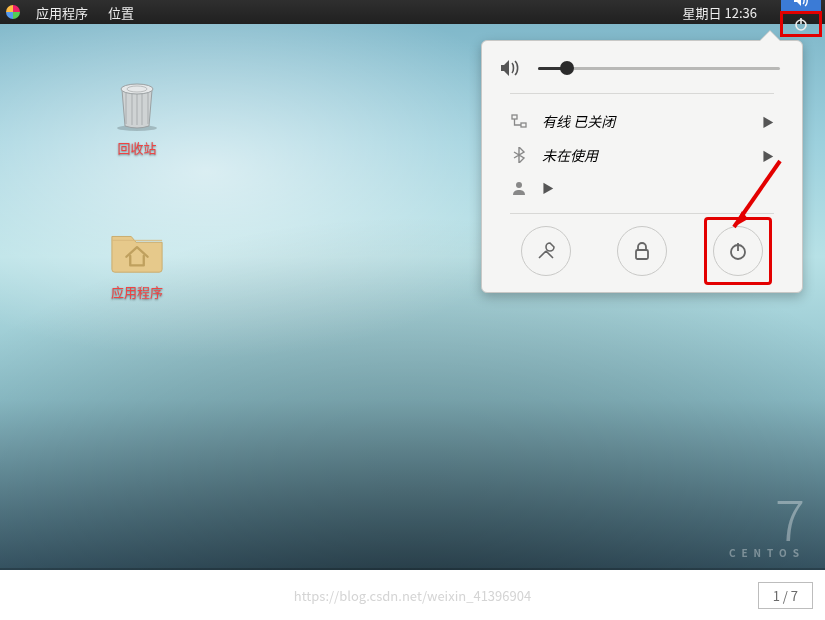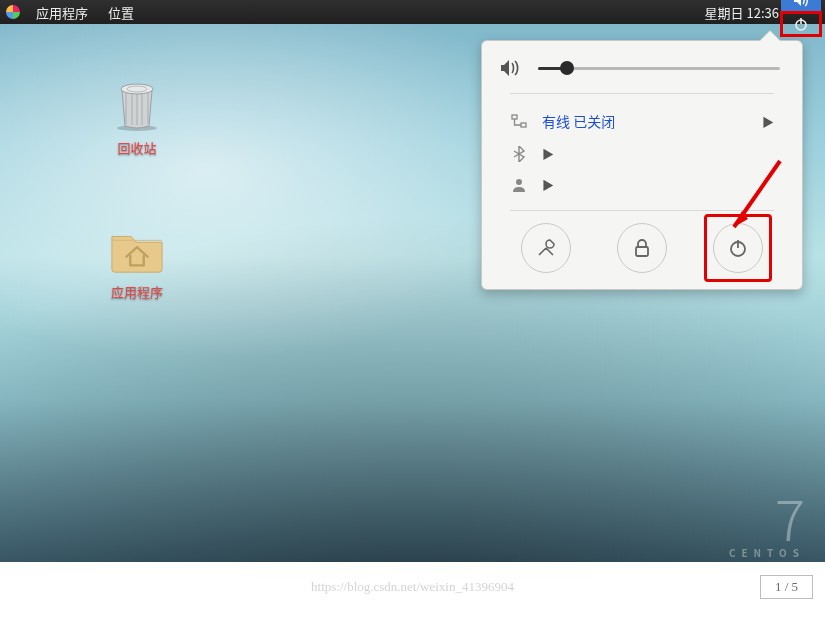--- a/index.html
+++ b/index.html
@@ -134,21 +134,21 @@
     margin: 10px 18px;
   }
   .menu-row {
     display: flex;
     align-items: center;
     gap: 14px;
     padding: 7px 18px;
     cursor: default;
   }
   .menu-row .mi-icon { width: 18px; display:flex; justify-content:center; color:#777; }
-  .menu-row .mi-label { flex:1; color:#1d4ed8; }
+  .menu-row .mi-label { flex:1; color:#000000;font-style:italic; }
   .menu-row .mi-arrow { color:#555; font-size:12px; }
   .action-row {
     display: flex;
     justify-content: space-around;
     padding: 2px 6px 0;
   }
   .circle-btn {
     width: 48px; height: 48px;
     border: 1px solid #c9c9c7;
     border-radius: 50%;
@@ -196,30 +196,29 @@
     font-size: 10px;
     letter-spacing: 6px;
     color: rgba(255,255,255,0.35);
     font-weight: bold;
   }
 
   
   .bottom-strip {
     position: absolute;
     left: 0; right: 0;
-    bottom: 8px;
+    bottom: 0;
     height: 50px;
     background: #fff;
     color: #c2c2c2;
     font-size: 14px;
     display: flex;
     align-items: center;
     justify-content: flex-end;
     padding: 0 12px;
-    font-family: Liberation Serif, serif;
   }
   .bottom-strip .watermark {
     position: absolute;
     left: 50%;
     transform: translateX(-50%);
     color: #d4d4d4;
     font-size: 13px;
     white-space: nowrap;
   }
   .page-counter {
@@ -233,21 +232,21 @@
 </head>
 <body>
 
 <div class="desktop-area"></div>
 
 <div class="topbar">
   <span class="logo"></span>
   <span class="menu-item">应用程序</span>
   <span class="menu-item">位置</span>
   <span class="spacer"></span>
-  <span class="menu-item" style="margin-right:2px;">星期日 12:36</span>
+  <span class="menu-item" style="margin-right:24px;">星期日 12:36</span>
   <span class="tray">
     <span class="tray-item tray-volume">
       <svg width="16" height="14" viewBox="0 0 16 14" fill="#fff">
           <path d="M1 5h3l4-4v12l-4-4H1z"></path>
           <path d="M10 3c1.5 1 1.5 7 0 8M12 1c3 2 3 10 0 12" stroke="#fff" stroke-width="1.4" fill="none"></path>
         </svg>
     </span>
     <span class="tray-item tray-power highlight">
       <svg width="14" height="14" viewBox="0 0 14 14" fill="none" stroke="#eee" stroke-width="1.6">
           <circle cx="7" cy="8" r="5"></circle>
@@ -316,20 +315,21 @@
     <span class="mi-label">有线 已关闭</span>
     <span class="mi-arrow">▶</span>
   </div>
 
   <div class="menu-row">
     <span class="mi-icon">
       <svg width="12" height="16" viewBox="0 0 12 16" fill="none" stroke="#888" stroke-width="1.4">
           <path d="M6 0 V16 L11 11 L1 5 M6 0 L11 5 L1 11"></path>
         </svg>
     </span>
+    <span class="mi-label">未在使用</span>
     <span class="mi-arrow">▶</span>
   </div>
 
   <div class="menu-row">
     <span class="mi-icon">
       <svg width="14" height="14" viewBox="0 0 14 14" fill="#888">
           <circle cx="7" cy="4" r="3"></circle>
           <path d="M1 14c0-4 3-5 6-5s6 1 6 5z"></path>
         </svg>
     </span>
@@ -359,14 +359,14 @@
   </div>
 </div>
 
 <svg class="arrow-annot" style="top:155px; left:720px;" width="70" height="90" viewBox="0 0 70 90">
   <path d="M60 6 L14 72" stroke="#e30000" stroke-width="4" fill="none"></path>
   <path d="M14 72 L28 64 L22 56 Z" fill="#e30000"></path>
 </svg>
 
 <div class="bottom-strip">
   <span class="watermark">https://blog.csdn.net/weixin_41396904</span>
-  <span class="page-counter">1 / 5</span>
+  <span class="page-counter">1 / 7</span>
 </div>
 
 </body></html>

